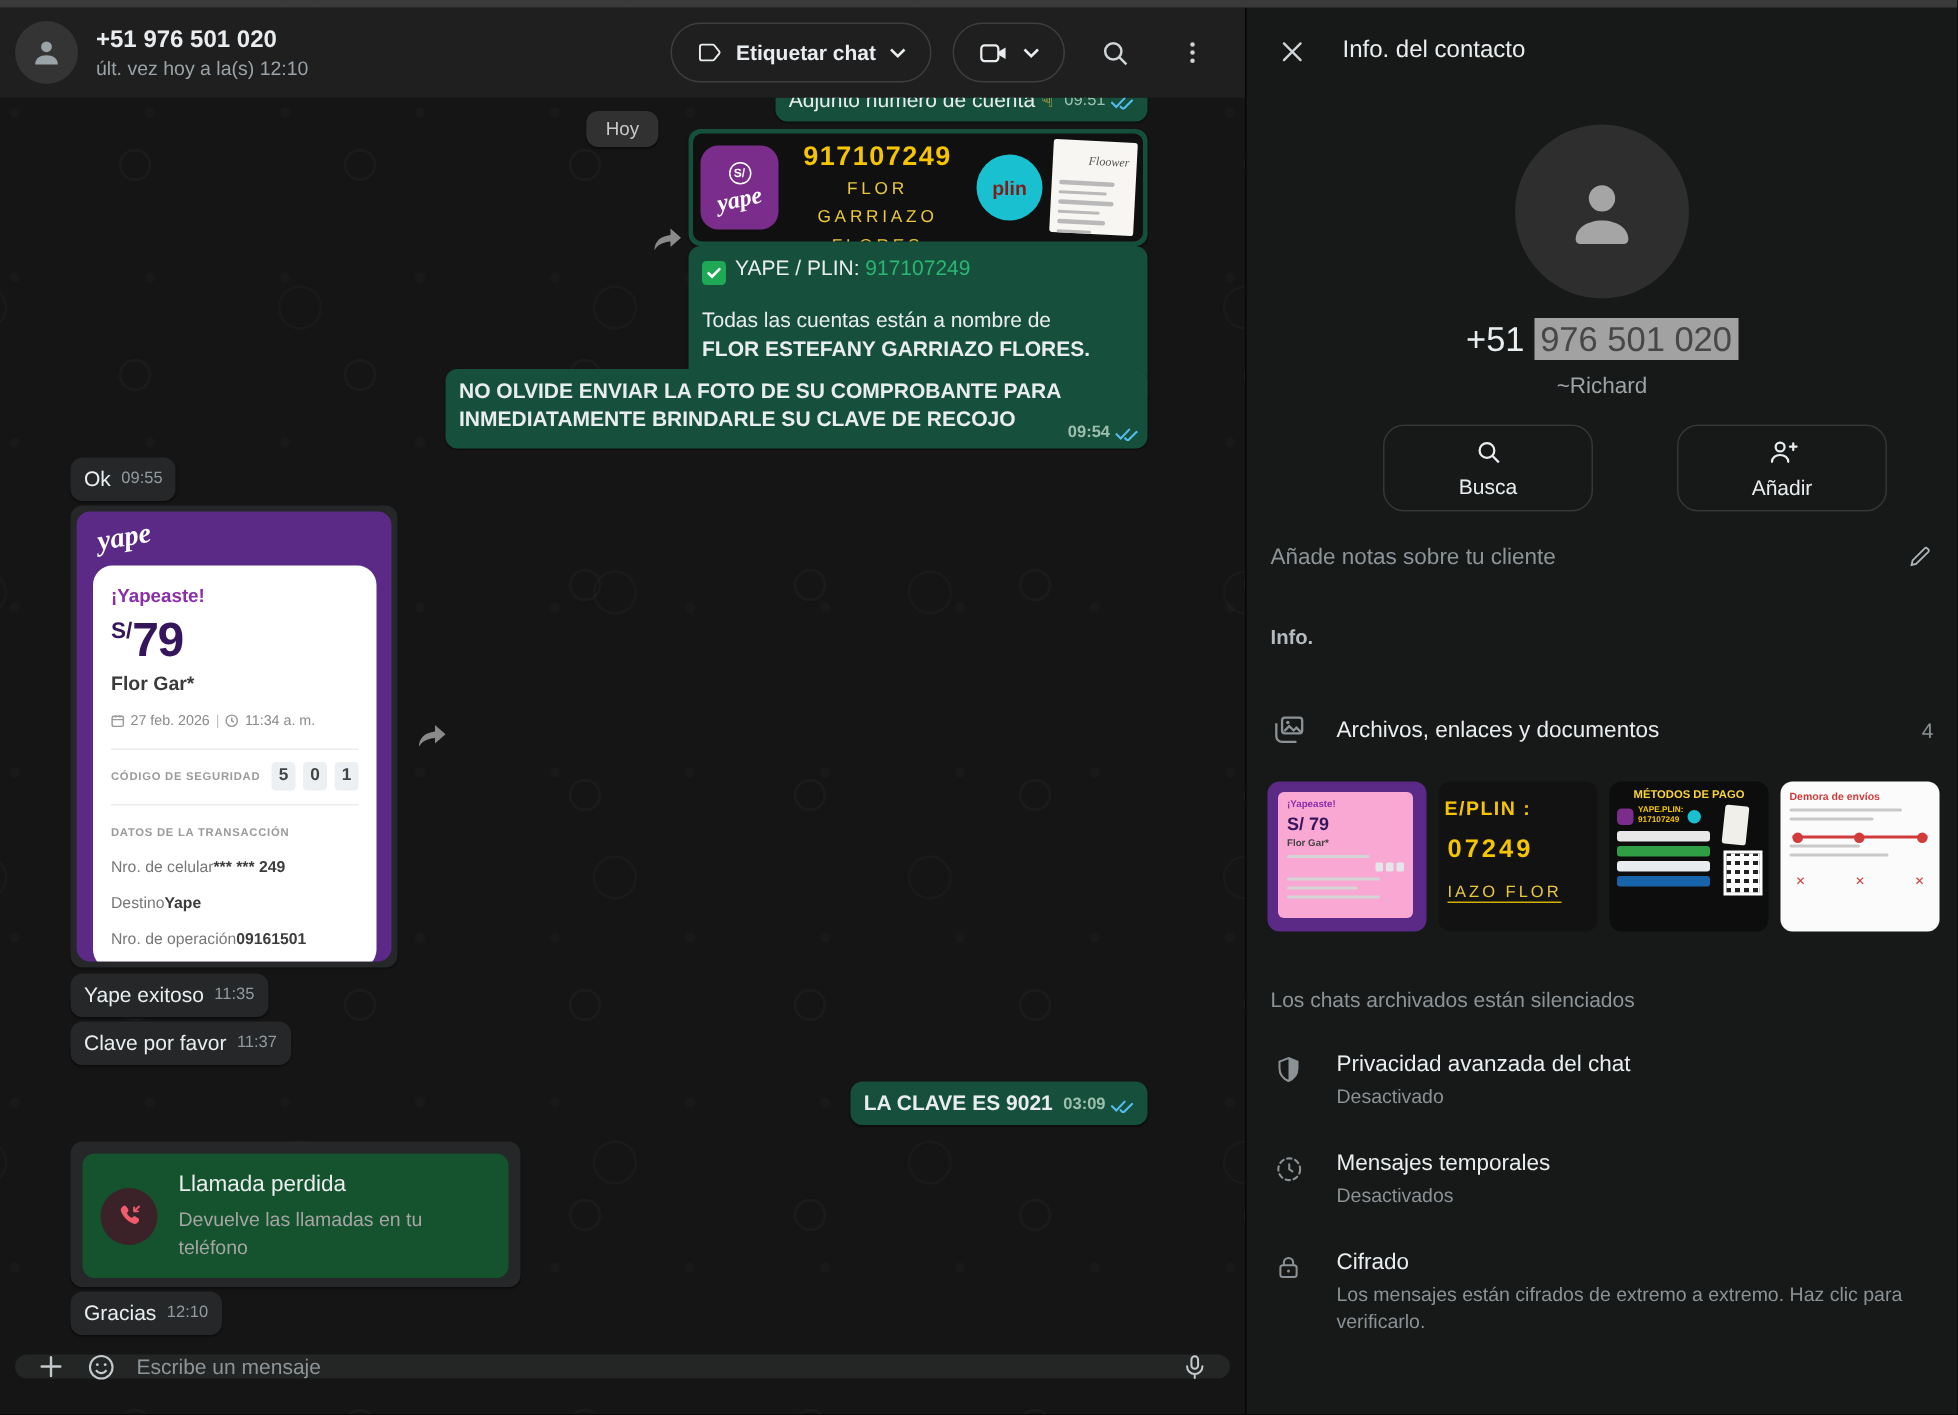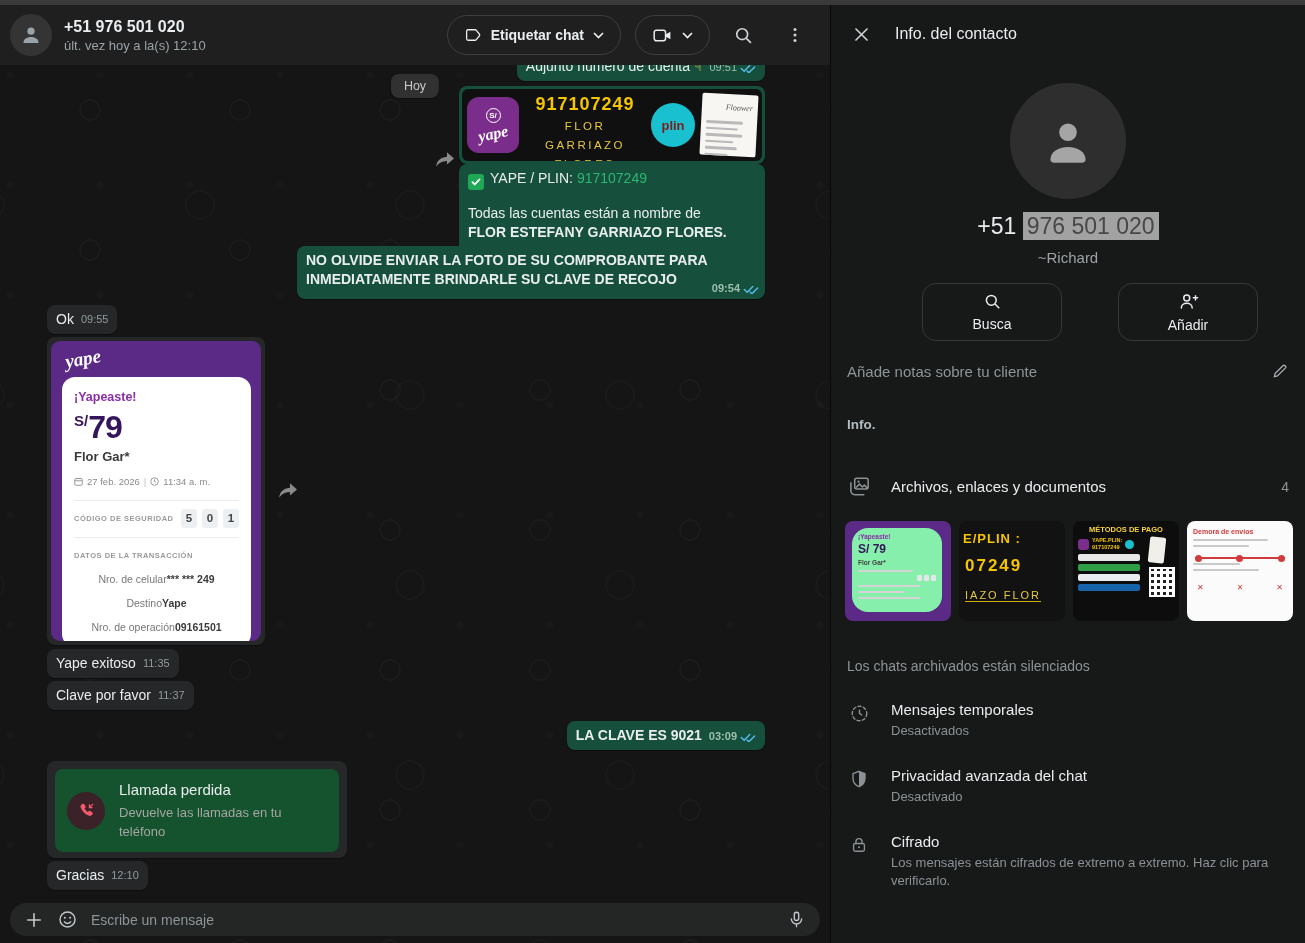--- a/index.html
+++ b/index.html
@@ -84,34 +84,34 @@
   .ramount .cur { font-size:15px; font-weight:bold; vertical-align:12px; }
   .ramount .amt { font-size:32px; font-weight:bold; letter-spacing:-1px; }
   .rpayee { font-size:13px; font-weight:bold; color:#3a3a3a; margin-top:4px; }
   .rdate { font-size:9.5px; color:#8a8a8a; margin-top:6px; display:flex; align-items:center; gap:4px; }
   .rdate .sep { color:#c4c4c4; }
   .rhr { border:none; border-top:1px solid #ececec; margin:9px 0 8px; }
   .rsec { display:flex; align-items:center; justify-content:space-between; }
   .seclabel { font-size:7.5px; font-weight:bold; letter-spacing:.5px; color:#9a9a9a; }
   .digits { display:flex; gap:5px; }
   .digits span { width:16px; height:19px; background:#edf0f2; border-radius:3px; font-size:11.5px; font-weight:bold; color:#444; display:flex; align-items:center; justify-content:center; }
-  .rrow { display:flex; justify-content:center; font-size:10.5px; margin-top:5px; }
+  .rrow { display:flex; justify-content:flex-start; font-size:10.5px; margin-top:5px; }
   .rrow .rl { color:#777; }
   .rrow .rv { color:#3c3c3c; font-weight:bold; }
   .rtime { position:absolute; bottom:8px; right:10px; color:rgba(255,255,255,.9); font-size:12px; }
 
   .m9 { top:696px; left:47px; width:300px; padding:8px 8px 6px; }
   .callbox { background:#14532d; border-radius:8px; padding:11px 12px; display:flex; align-items:center; gap:14px; }
   .callicon { width:38px; height:38px; border-radius:50%; background:#3b2228; display:flex; align-items:center; justify-content:center; flex:0 0 auto; color:#f15c6d; }
   .calltitle { font-size:15px; color:#e9edef; }
   .callsub { font-size:13px; color:#a5a5a5; margin-top:4px; }
   .calltime { text-align:right; margin-top:6px; }
 
   .composer { position:absolute; left:0; right:0; bottom:0; height:43px; padding:3px 10px 7px; z-index:20; }
-  .composer-bar { height:33px; background:#242626; border-radius:17px; display:flex; align-items:center; padding:0 14px; gap:13px; }
+  .composer-bar { height:16px; background:#242626; border-radius:17px; display:flex; align-items:center; padding:0 14px; gap:13px; }
   .cicon { color:#c3c9cc; display:flex; align-items:center; cursor:pointer; }
   .composer-bar input { flex:1; background:transparent; border:none; outline:none; color:#d1d7db; font-size:14px; font-family:inherit; }
   .composer-bar input::placeholder { color:#8d9598; }
 
   
   .info { position:relative; width:475px; height:943px; background:#171818; border-left:1px solid #070707; color:#e9edef; overflow:hidden; }
   .info-header { margin-top:5px; height:58px; display:flex; align-items:center; gap:22px; padding:0 18px; }
   .info-title { font-size:16px; color:#e9edef; }
   .avatar-lg { width:116px; height:116px; border-radius:50%; background:#2e2e2e; margin:20px auto 0; display:flex; align-items:center; justify-content:center; }
   .phone-line { text-align:center; margin-top:14px; font-size:23px; color:#e9edef; }
@@ -124,21 +124,21 @@
   .pencil { color:#aeb6ba; cursor:pointer; }
   .info-label { margin:37px 16px 0; font-size:13.5px; font-weight:bold; color:#b5bcc0; }
   .media-row { margin:43px 16px 0; display:flex; align-items:center; gap:20px; cursor:pointer; }
   .media-row .mlabel { flex:1; font-size:15px; color:#e9edef; }
   .media-count { font-size:14px; color:#8b9296; }
   .sicon { color:#8b9296; flex:0 0 24px; display:flex; justify-content:center; }
 
   .thumbs { margin:23px 8px 0 14px; display:flex; gap:8px; }
   .thumb { width:106px; height:100px; border-radius:8px; overflow:hidden; position:relative; cursor:pointer; flex:0 0 auto; }
   .t1 { background:#5b2a86; }
-  .t1card { position:absolute; top:7px; left:7px; right:9px; bottom:9px; background:#86efac; border-radius:16px; padding:5px 6px; }
+  .t1card { position:absolute; top:7px; left:7px; right:9px; bottom:9px; background:#f9a8d4; border-radius:4px; padding:5px 6px; }
   .t1title { color:#8a2fa8; font-weight:bold; font-size:6.5px; }
   .t1amt { color:#35155c; font-weight:bold; font-size:12px; margin-top:2px; }
   .t1payee { color:#444; font-weight:bold; font-size:6.5px; margin-top:3px; }
   .t1digits { display:flex; gap:2px; justify-content:flex-end; margin-top:3px; }
   .t1digits i { width:5px; height:6px; background:#e4e7ea; border-radius:1px; }
   .t1 .bar { background:#d5d5d5; height:2px; }
   .t2 { background:#121212; padding:10px 0 0 6px; }
   .t2 .l1 { color:#f5c500; font-weight:bold; font-size:13px; letter-spacing:1px; margin-left:-2px; }
   .t2 .l2 { color:#f5c500; font-weight:bold; font-size:17px; letter-spacing:2px; margin-top:10px; }
   .t2 .l3 { color:#e8c93e; font-size:11px; letter-spacing:2px; margin-top:13px; border-bottom:1.5px solid #d4af00; display:inline-block; }
@@ -545,41 +545,41 @@
             <span>✕</span>
         </div>
       </div>
     </div>
 
 
     <div class="archived-note">Los chats archivados están silenciados</div>
 
     <div class="setting-row">
       <span class="sicon">
+        <svg width="20" height="20" viewBox="0 0 24 24" stroke="currentColor" stroke-width="1.6" fill="none">
+            <path d="M12 2.8l7.2 2.9v5.3c0 4.7-3 8.4-7.2 10.2-4.2-1.8-7.2-5.5-7.2-10.2V5.7L12 2.8z"></path>
+            <path d="M12 2.8l7.2 2.9v5.3c0 4.7-3 8.4-7.2 10.2V2.8z" fill="currentColor" stroke="none"></path>
+          </svg>
+      </span>
+      <span>
+        <div class="set-title">Privacidad avanzada del chat</div>
+        <div class="set-sub">Desactivado</div>
+      </span>
+    </div>
+
+    <div class="setting-row">
+      <span class="sicon">
         <svg width="21" height="21" viewBox="0 0 24 24" fill="none" stroke="currentColor" stroke-width="1.6" stroke-linecap="round">
             <circle cx="12" cy="12" r="8.3" stroke-dasharray="3.4 2.8"></circle>
             <path d="M12 8.2V12l2.4 1.6"></path>
           </svg>
       </span>
       <span>
         <div class="set-title">Mensajes temporales</div>
         <div class="set-sub">Desactivados</div>
-      </span>
-    </div>
-
-    <div class="setting-row">
-      <span class="sicon">
-        <svg width="20" height="20" viewBox="0 0 24 24" stroke="currentColor" stroke-width="1.6" fill="none">
-            <path d="M12 2.8l7.2 2.9v5.3c0 4.7-3 8.4-7.2 10.2-4.2-1.8-7.2-5.5-7.2-10.2V5.7L12 2.8z"></path>
-            <path d="M12 2.8l7.2 2.9v5.3c0 4.7-3 8.4-7.2 10.2V2.8z" fill="currentColor" stroke="none"></path>
-          </svg>
-      </span>
-      <span>
-        <div class="set-title">Privacidad avanzada del chat</div>
-        <div class="set-sub">Desactivado</div>
       </span>
     </div>
 
     <div class="setting-row">
       <span class="sicon">
         <svg width="20" height="20" viewBox="0 0 24 24" fill="none" stroke="currentColor" stroke-width="1.6">
             <rect x="5.5" y="10.2" width="13" height="9.3" rx="2"></rect>
             <path d="M8.3 10.2V8a3.7 3.7 0 017.4 0v2.2"></path>
             <circle cx="12" cy="14.8" r="1.2" fill="currentColor" stroke="none"></circle>
           </svg>

